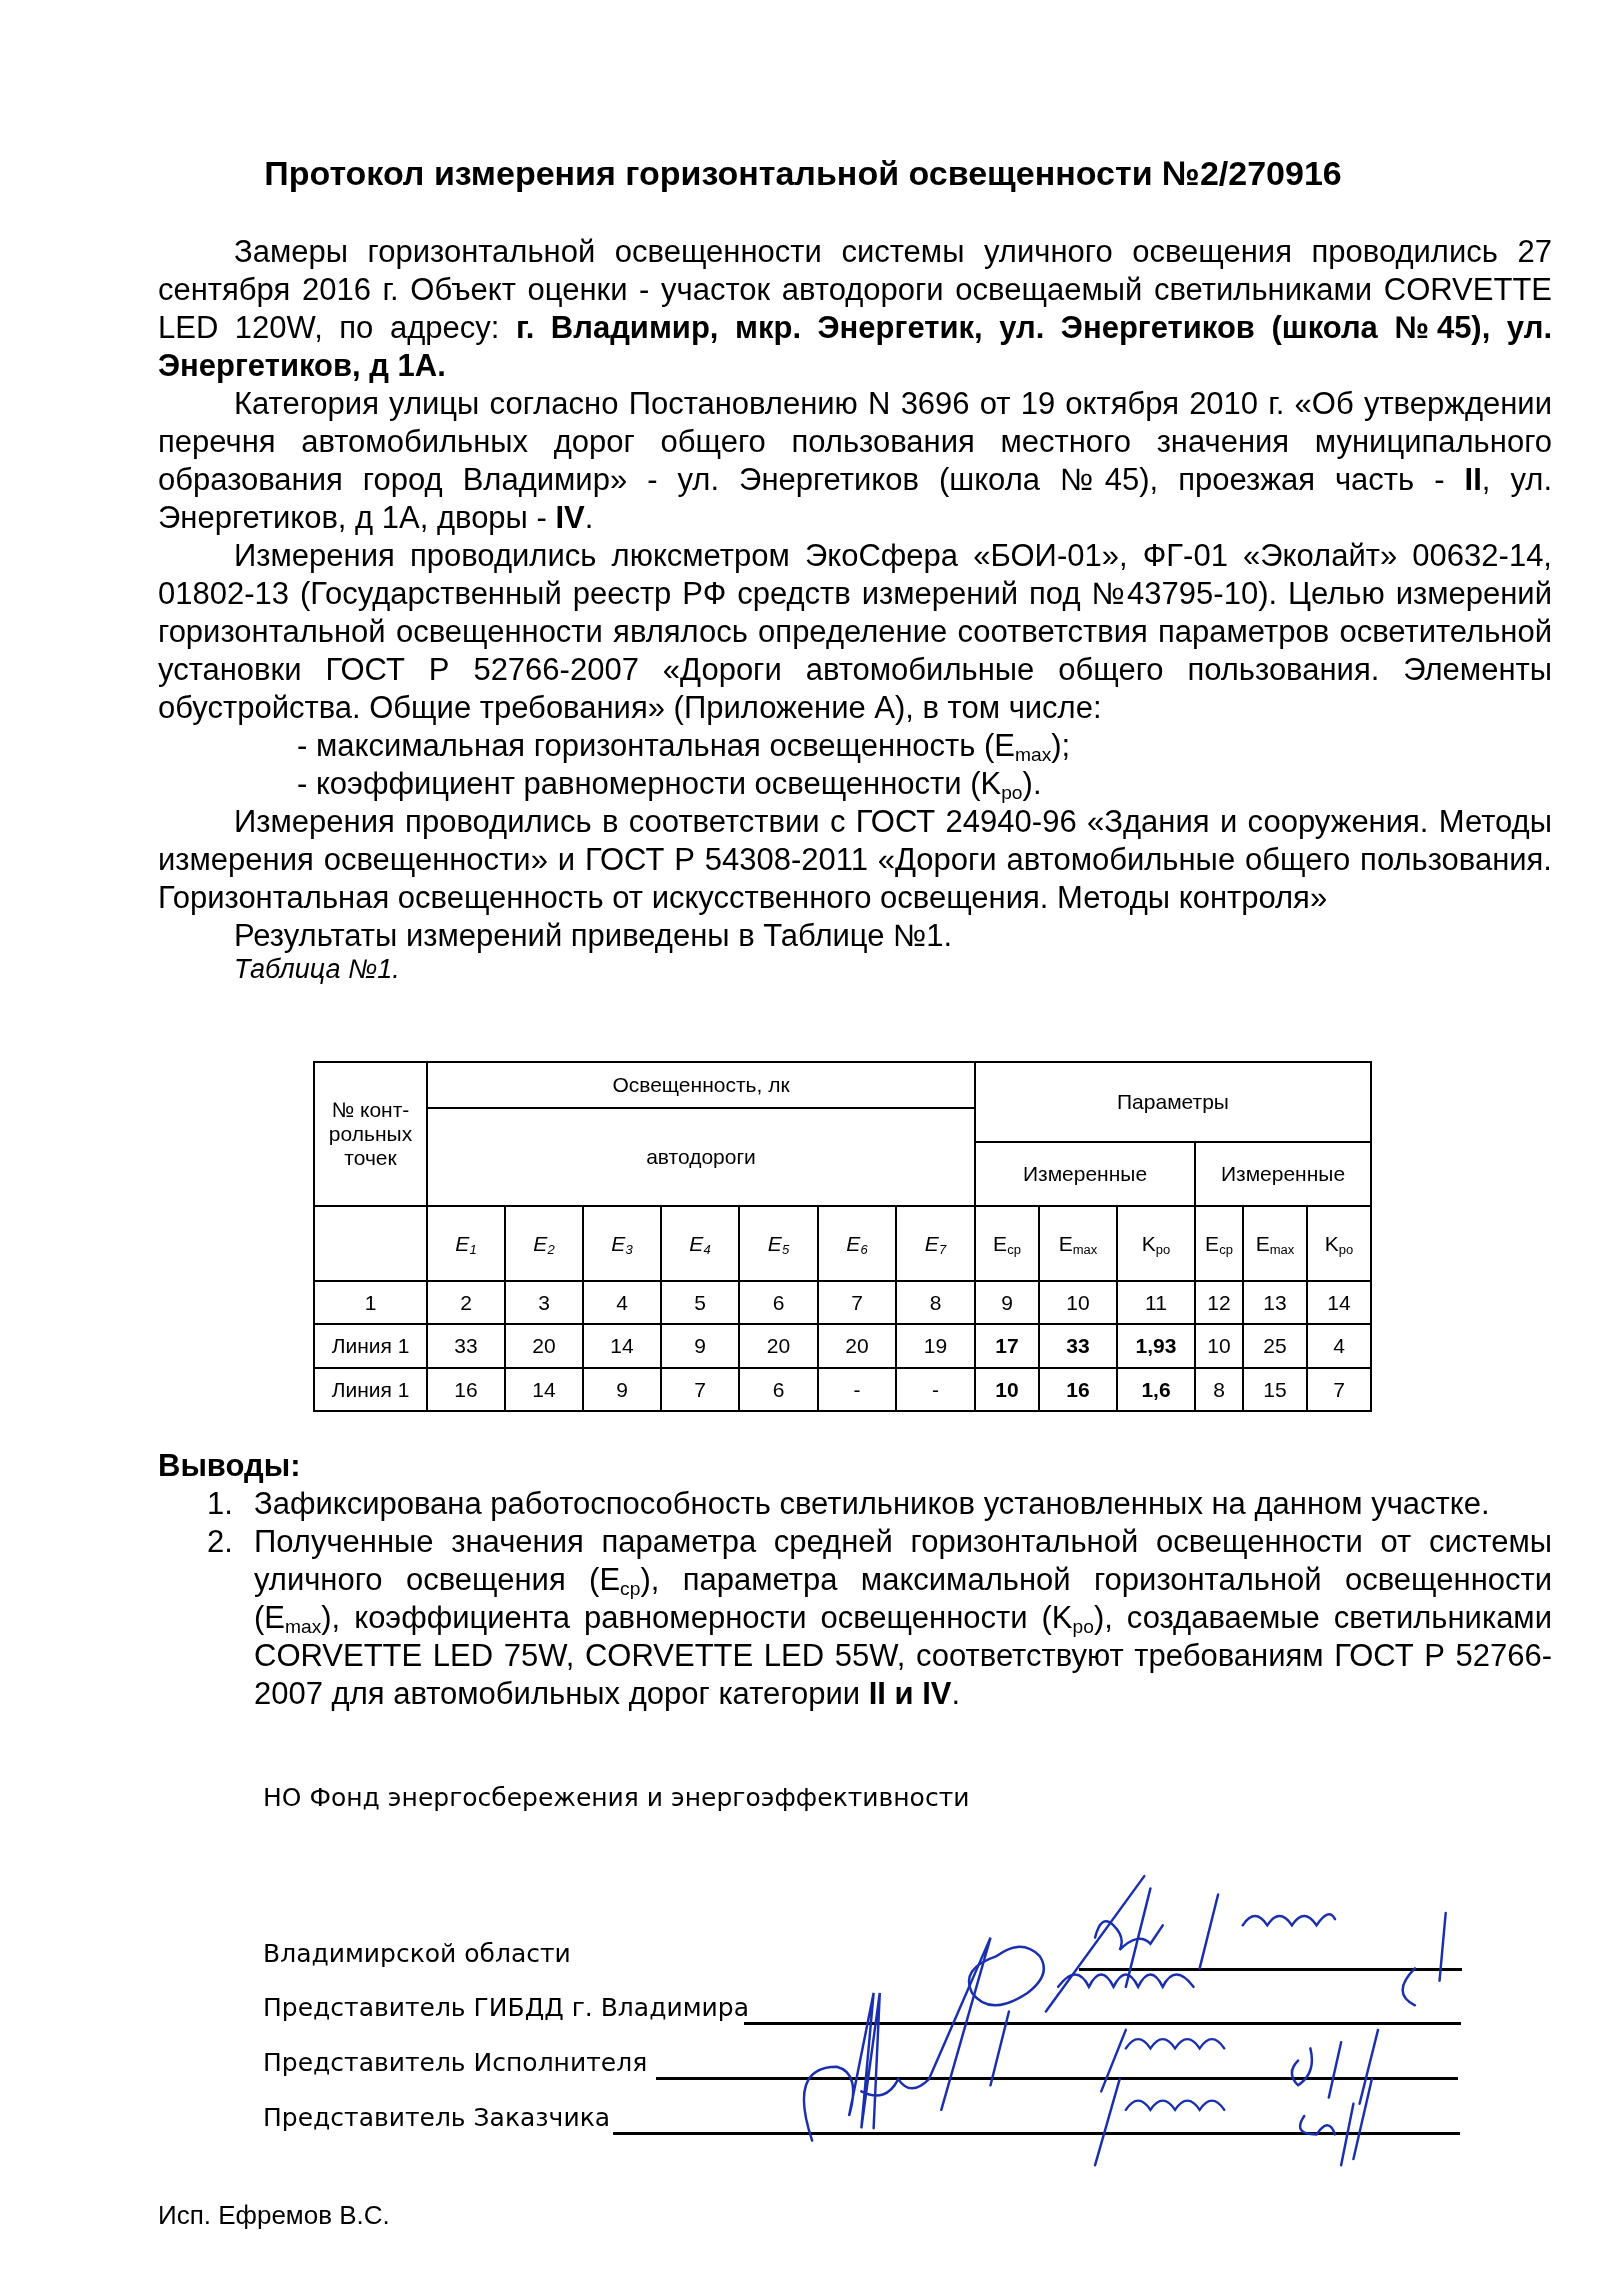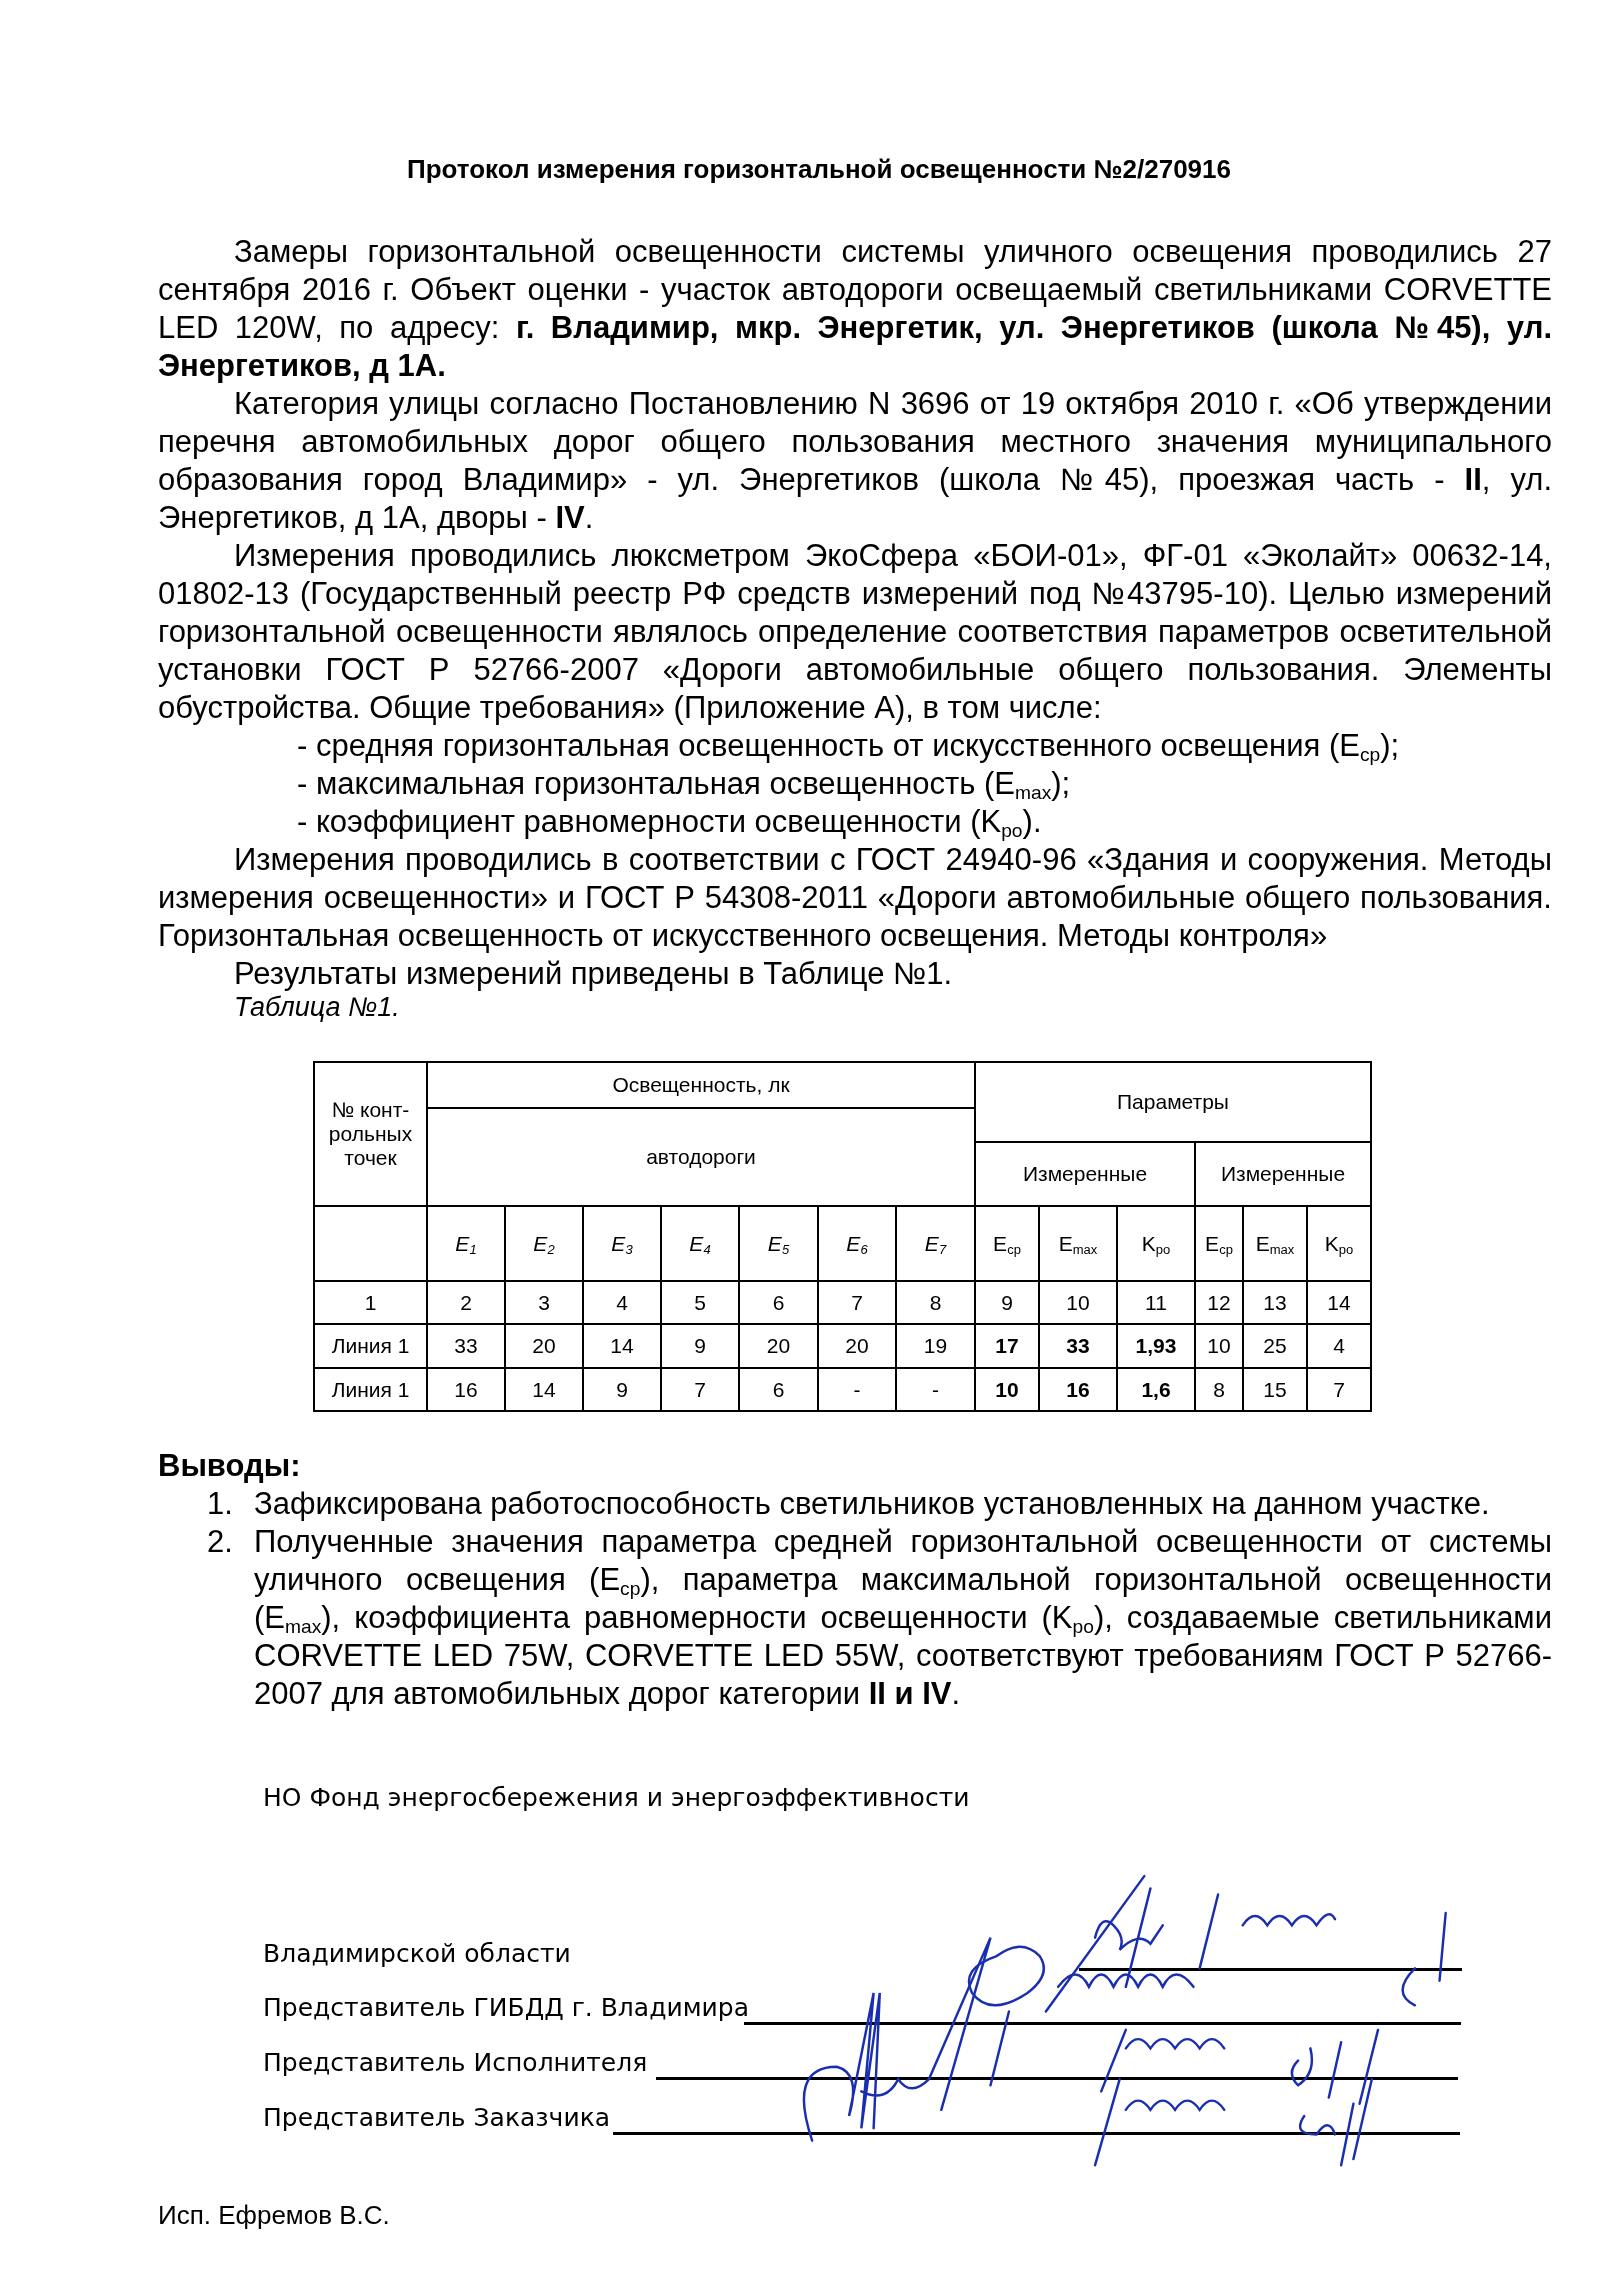--- a/index.html
+++ b/index.html
@@ -1,18 +1,18 @@
 <!DOCTYPE html>
 <html style="font-size:9.8px"><head>
 <meta charset="utf-8">
 <style>
   html, body { margin: 0; padding: 0; background: #ffffff; }
   body { width: 1623px; height: 2295px; position: relative; font-family: "Liberation Sans", sans-serif; color: #000; }
   .page { position: absolute; left: 0; top: 0; width: 1623px; height: 2295px; }
-  .title { position: absolute; left: 0; top: 154px; width: 1606px; text-align: center; font-weight: bold; font-size: 26px; padding-left: 16px; }
+  .title { position: absolute; left: 0; top: 154px; width: 1606px; text-align: center; font-weight: bold; font-size: 34px; }
   .body { position: absolute; left: 158px; width: 1394px; top: 233px; font-size: 31px; line-height: 38px; }
   .body p { margin: 0; text-align: justify; text-indent: 76px; }
   .body .li { margin: 0; padding-left: 139px; text-indent: 0; text-align: left; }
   .body .noind { text-indent: 76px; text-align: left; }
   .caption { font-style: italic; font-size: 27px; line-height: 29.5px; text-indent: 76px; margin: 0; }
   sub { font-size: 0.62em; vertical-align: -0.25em; line-height: 0; }
   table.t { position: absolute; left: 313px; top: 1061px; border-collapse: collapse; font-size: 21px; border-radius: 20px; }
   table.t td { border: 2.5px solid #000; text-align: center; vertical-align: middle; padding: 0; }
   table.t .it { font-style: italic; }
   table.t .b { font-weight: bold; }
@@ -30,21 +30,20 @@
 <body>
 
 <div class="page">
 
   <div class="title">Протокол измерения горизонтальной освещенности №2/270916</div>
 
   <div class="body">
     <p><span>Замеры горизонтальной освещенности системы уличного освещения проводились 27 сентября 2016 г. Объект оценки - участок автодороги освещаемый светильниками CORVETTE LED 120W, по адресу: </span><b>г. Владимир, мкр. Энергетик, ул. Энергетиков (школа №45), ул. Энергетиков, д 1А.</b></p>
     <p><span>Категория улицы согласно Постановлению N 3696 от 19 октября 2010 г. «Об утверждении перечня автомобильных дорог общего пользования местного значения муниципального образования город Владимир» - ул. Энергетиков (школа №45), проезжая часть - </span><b>II</b><span>, ул. Энергетиков, д 1А, дворы - </span><b>IV</b><span>.</span></p>
     <p>Измерения проводились люксметром ЭкоСфера «БОИ-01», ФГ-01 «Эколайт» 00632-14, 01802-13 (Государственный реестр РФ средств измерений под №43795-10). Целью измерений горизонтальной освещенности являлось определение соответствия параметров осветительной установки ГОСТ Р 52766-2007 «Дороги автомобильные общего пользования. Элементы обустройства. Общие требования» (Приложение А), в том числе:</p>
-    <p class="li"><span>- средняя горизонтальная освещенность от искусственного освещения (E</span><sub>ср</sub><span>);</span></p>
     <p class="li"><span>- максимальная горизонтальная освещенность (E</span><sub>max</sub><span>);</span></p>
     <p class="li"><span>- коэффициент равномерности освещенности (K</span><sub>ро</sub><span>).</span></p>
     <p>Измерения проводились в соответствии с ГОСТ 24940-96 «Здания и сооружения. Методы измерения освещенности» и ГОСТ Р 54308-2011 «Дороги автомобильные общего пользования. Горизонтальная освещенность от искусственного освещения. Методы контроля»</p>
     <p class="noind">Результаты измерений приведены в Таблице №1.</p>
     <p class="caption">Таблица №1.</p>
   </div>
 
   <table class="t">
     <colgroup>
       <col style="width:113px">

